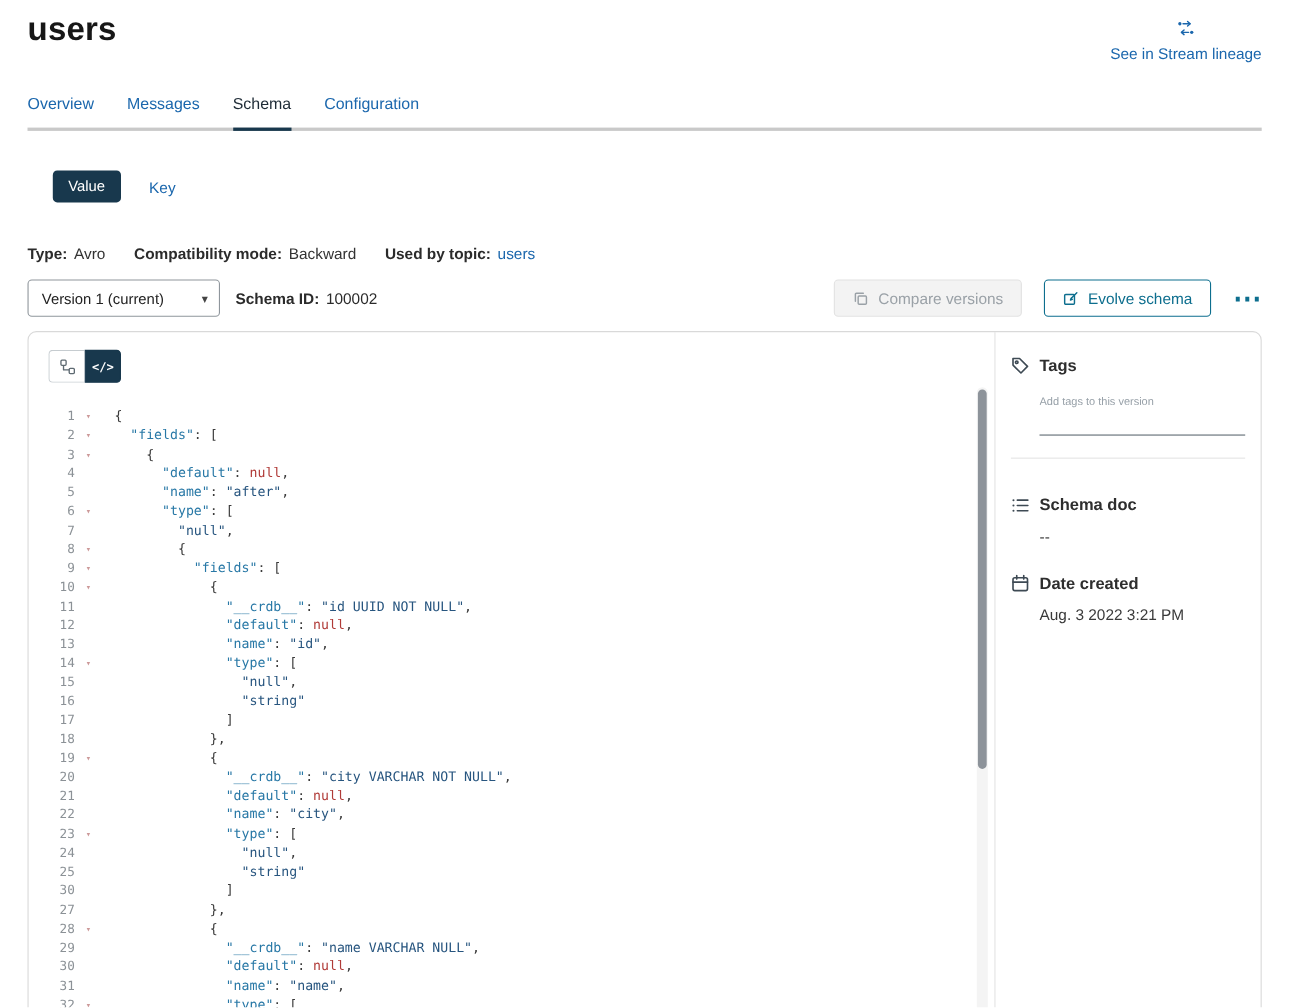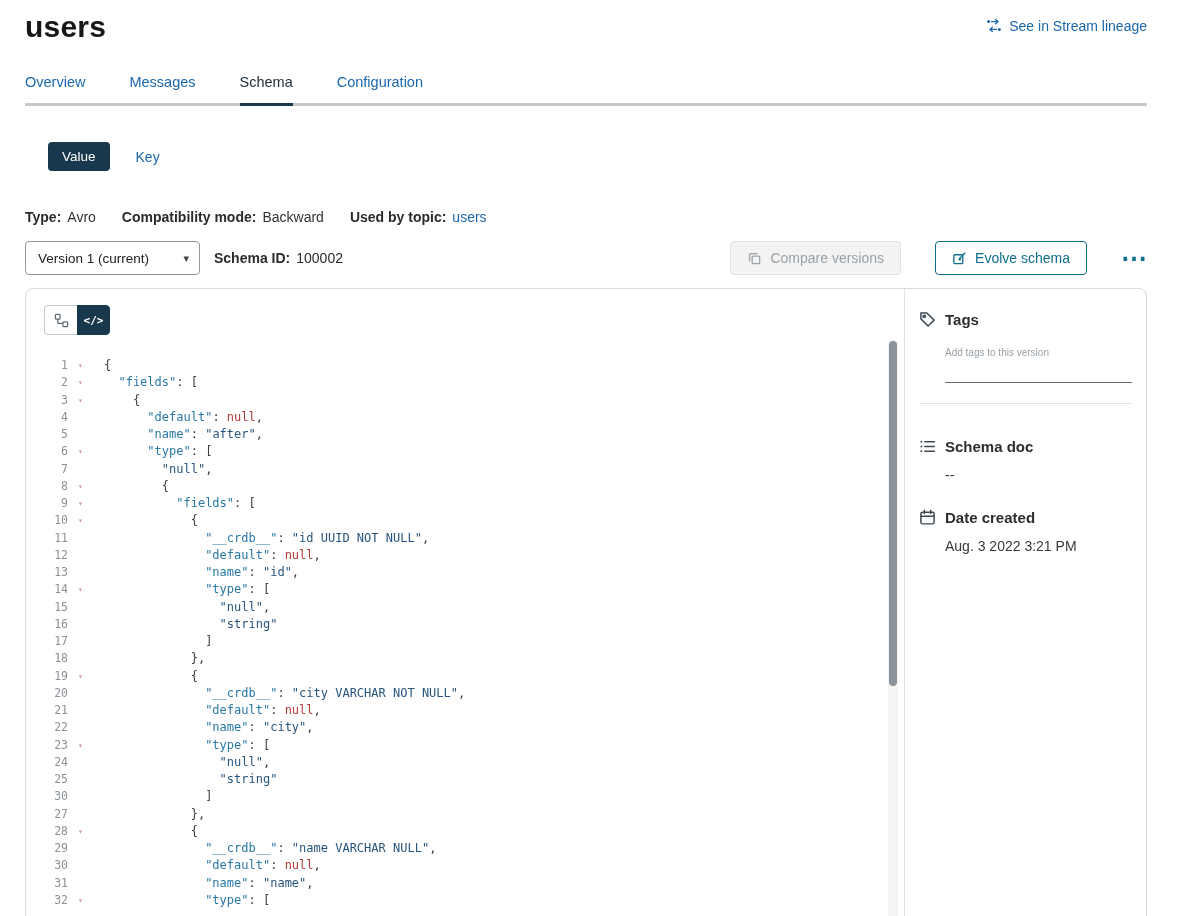--- a/index.html
+++ b/index.html
@@ -1,41 +1,41 @@
 <!DOCTYPE html>
 <html style="--accent_link: #1B67AD; --dark_navy: #18384D; --teal_action: #0D6E8E; --code_key: #2878A6; --code_string: #27557F; --code_null: #B03A37; --code_punct: #3B3B3B; --line_number: #8B9196; --fold_arrow: #CC9999; --tab_rule: #C9C9C9; --panel_border: #D9D9D9;"><head>
 <meta charset="utf-8">
 <style>
   html,body{margin:0;padding:0;background:#fff;}
   body{font-family:"Liberation Sans",sans-serif;color:#2b2b2b;}
   .app{width:1172px;height:916px;overflow:hidden;position:relative;padding:0 25px;box-sizing:border-box;background:#fff;}
 
   .topbar{display:flex;justify-content:space-between;align-items:flex-start;padding-top:10px;}
   h1{margin:0;font-size:30px;font-weight:700;color:#171717;letter-spacing:.2px;}
-  .lineage{display:flex;align-items:center;gap:7px;color:var(--accent_link,#1B67AD);font-size:14px;font-weight:500;margin-top:8px;cursor:pointer;text-decoration:none;}
-
-  .tabs{display:flex;gap:44px;margin-top:30px;border-bottom:3px solid var(--tab_rule,#C9C9C9);}
+  .lineage{display:flex;align-items:center;gap:7px;color:var(--accent_link,#1B67AD);font-size:14px;font-weight:500;margin-top:8px;cursor:pointer;text-decoration:none;flex-direction:column;}
+
+  .tabs{display:flex;gap:30px;margin-top:30px;border-bottom:3px solid var(--tab_rule,#C9C9C9);}
   .tab{font-size:14.5px;color:var(--accent_link,#1B67AD);padding-bottom:13px;cursor:pointer;margin-bottom:-3px;}
   .tab.active{color:#1E2B36;font-weight:500;border-bottom:3px solid var(--dark_navy,#18384D);}
 
   .subtabs{display:flex;align-items:center;gap:26px;margin-top:36px;padding-left:23px;}
   .value-btn{background:var(--dark_navy,#18384D);color:#fff;border:none;border-radius:4px;height:29px;padding:0 14px;font-size:13.5px;font-family:inherit;cursor:pointer;}
   .key-link{color:var(--accent_link,#1B67AD);font-size:14px;cursor:pointer;text-decoration:none;}
 
   .meta{display:flex;gap:26px;margin-top:38px;font-size:14px;color:#333;}
   .mg{display:flex;gap:6px;align-items:center;}
   .meta b{font-weight:700;color:#2b2b2b;}
   .link{color:var(--accent_link,#1B67AD);cursor:pointer;text-decoration:none;}
 
   .vrow{display:flex;align-items:center;margin-top:16px;}
   .select{width:175px;height:34px;border:1px solid #8F969C;border-radius:4px;display:flex;align-items:center;justify-content:space-between;padding:0 10px 0 12px;font-size:13.5px;color:#222;cursor:pointer;box-sizing:border-box;background:#fff;}
   .chev{color:#444;font-size:11px;}
   .sid{margin-left:14px;font-size:14px;display:flex;gap:6px;align-items:center;}
   .sid b{font-weight:700;}
-  .right{margin-left:auto;display:flex;align-items:center;gap:34px;}
+  .right{margin-left:auto;display:flex;align-items:center;gap:20px;}
   .btn{height:34px;border-radius:4px;font-size:14px;display:inline-flex;align-items:center;gap:8px;padding:0 16px;font-family:inherit;cursor:pointer;}
   .btn.disabled{background:#F3F3F3;border:1px solid #E2E2E2;color:#9AA1A7;}
   .btn.outline{background:#fff;border:1px solid var(--teal_action,#0D6E8E);color:var(--teal_action,#0D6E8E);font-weight:500;}
   .more{background:none;border:none;color:var(--teal_action,#0D6E8E);font-size:26px;line-height:18px;cursor:pointer;padding:0;font-weight:700;font-family:inherit;}
 
   .panel{display:flex;margin-top:13px;border:1px solid var(--panel_border,#D9D9D9);border-radius:8px;height:660px;box-sizing:border-box;background:#fff;}
   .panel-left{flex:1;position:relative;padding:16px 0 0 10px;min-width:0;overflow:hidden;}
   .toggles{display:flex;margin-left:8px;}
   .tg{width:33px;height:30px;border:1px solid #C6CCD0;background:#fff;display:flex;align-items:center;justify-content:center;cursor:pointer;padding:0;color:#5E6A72;}
   .tg:first-child{border-radius:4px 0 0 4px;border-right:none;}

